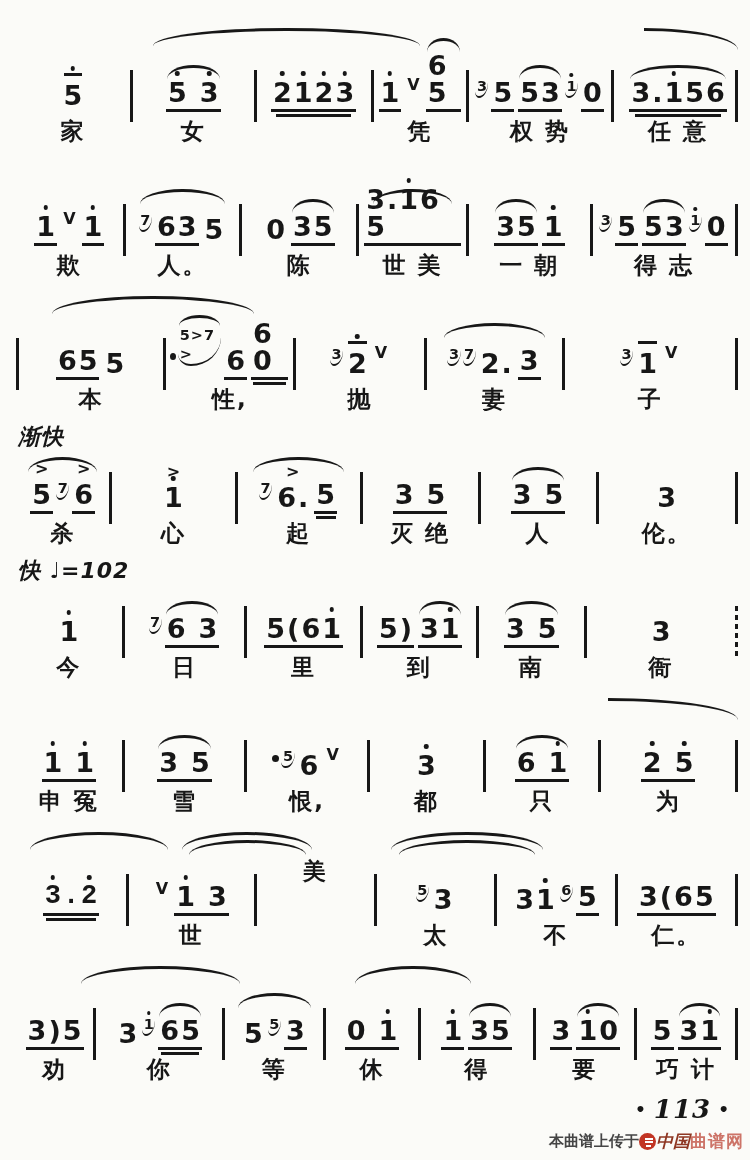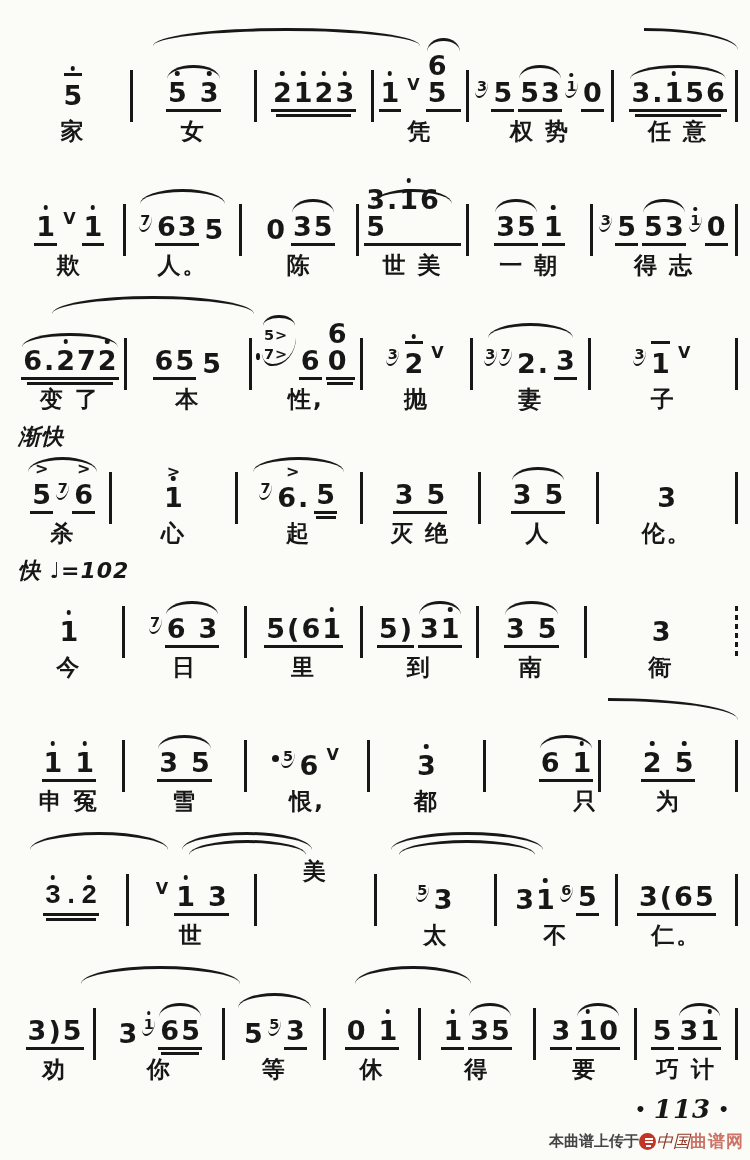--- a/index.html
+++ b/index.html
@@ -51,21 +51,21 @@
         width:3.5px;height:3.5px;border-radius:50%;background:var(--ink);}
   .page-number{position:absolute;right:20px;bottom:36px;font-family:"DejaVu Serif",serif;
         font-style:italic;font-weight:700;font-size:26px;letter-spacing:1px;display:flex;align-items:center;gap:7px;}
   .pn-dot{font-size:17px;font-style:normal;}
   .watermark{position:absolute;right:6px;bottom:7px;font-size:15px;display:flex;align-items:center;
         color:#454545;font-weight:600;}
   .wm-logo{display:inline-block;width:17px;height:17px;border-radius:50%;
         background:linear-gradient(#fff,#fff) 62% 32%/8px 2px no-repeat,
                    linear-gradient(#fff,#fff) 62% 55%/8px 2px no-repeat,
                    linear-gradient(#fff,#fff) 58% 78%/5px 2px no-repeat,#c23524;}
-  .wm-cn{color:#8f3723;font-weight:400;font-style:italic;font-size:17px;}
+  .wm-cn{color:#8f3723;font-weight:700;font-style:italic;font-size:17px;}
   .wm-qp{color:#cd7468;font-weight:800;font-size:17px;letter-spacing:1px;}
 </style>
 </head>
 <body>
 
 <div class="page">
   <div class="score" id="score">
       <div class="system">
         <div class="ties">
           <div class="tie" style="left: 19%; width: 37%;"></div>
@@ -176,26 +176,20 @@
             <div class="lyric">得 志</div>
           </div>
           <div class="bar"></div>
         </div>
       </div>
       <div class="system">
         <div class="ties">
           <div class="tie" style="left: 5%; width: 28%;"></div>
         </div>
         <div class="row">
-          <div class="cell" style="flex-grow: 15;">
-            <div class="notation">
-              <span class="tok slur ul2"><span class="ch">6</span><span class="ch">.</span><span class="ch da">2</span><span class="ch">7</span><span class="ch da">2</span></span>
-            </div>
-            <div class="lyric">变 了</div>
-          </div>
           <div class="bar"></div>
           <div class="cell" style="flex-grow: 17;">
             <div class="notation">
               <span class="tok ul1"><span class="ch">6</span><span class="ch">5</span></span>
               <span class="tok"><span class="ch">5</span></span>
             </div>
             <div class="lyric">本</div>
           </div>
           <div class="bar"></div>
           <div class="cell" style="flex-grow: 15;">
@@ -367,21 +361,21 @@
             <div class="lyric">恨,</div>
           </div>
           <div class="bar"></div>
           <div class="cell" style="flex-grow: 16;">
             <div class="notation">
               <span class="tok"><span class="ch da">3</span></span>
             </div>
             <div class="lyric">都</div>
           </div>
           <div class="bar"></div>
-          <div class="cell" style="flex-grow: 16; align-items: flex-end;">
+          <div class="cell" style="flex-grow: 16;">
             <div class="notation">
               <span class="tok slur ul1"><span class="ch">6</span><span class="ch sp">&nbsp;</span><span class="ch da">1</span></span>
             </div>
             <div class="lyric">只</div>
           </div>
           <div class="bar"></div>
           <div class="cell" style="flex-grow: 19;">
             <div class="notation">
               <span class="tok ul1"><span class="ch da">2</span><span class="ch sp">&nbsp;</span><span class="ch da">5</span></span>
             </div>

